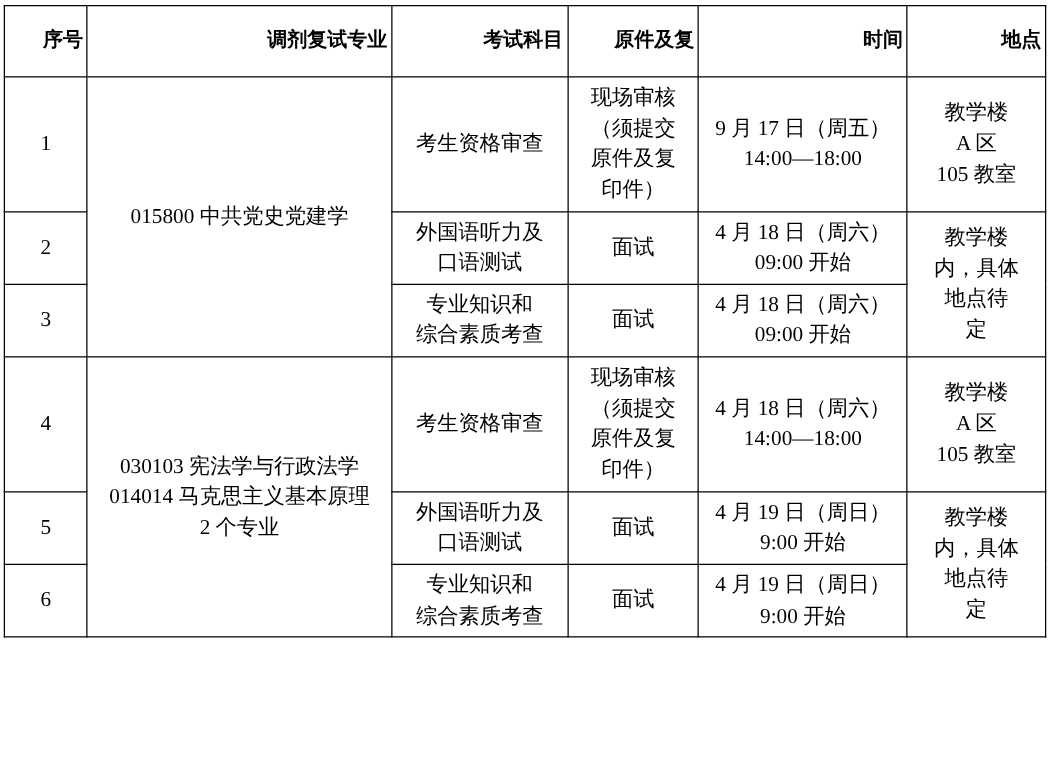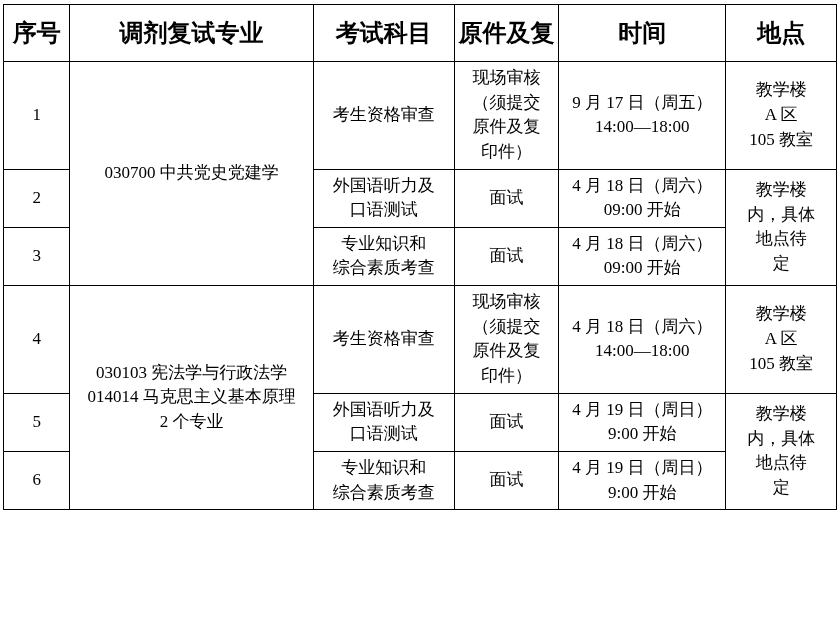--- a/index.html
+++ b/index.html
@@ -23,22 +23,23 @@
   #schedule-table th,
   #schedule-table td {
     border: 1px solid #000000;
     text-align: center;
     vertical-align: middle;
     padding: 4px 3px;
     line-height: 1.45;
   }
   #schedule-table th {
     font-weight: bold;
-    font-size: 24px;
+    font-size: 16px;
     height: 48px;
+    text-align: right;
   }
   #schedule-table td {
     font-size: 17px;
   }
   .col-seq    { width: 66px; }
   .col-major  { width: 242px; }
   .col-subj   { width: 140px; }
   .col-method { width: 104px; }
   .col-time   { width: 166px; }
   .col-place  { width: 110px; }
@@ -72,21 +73,21 @@
       <th>原件及复</th>
       <th>时间</th>
       <th>地点</th>
     </tr>
   </thead>
   <tbody>
 
     <tr>
       <td class="cell-seq">1</td>
       <td class="cell-major" rowspan="3">
-        <span class="line">030700 中共党史党建学</span>
+        <span class="line">015800 中共党史党建学</span>
       </td>
       <td class="cell-subject">
         <span class="line">考生资格审查</span>
       </td>
       <td class="cell-method">
         <span class="line">现场审核</span>
         <span class="line">（须提交</span>
         <span class="line">原件及复</span>
         <span class="line">印件）</span>
       </td>

